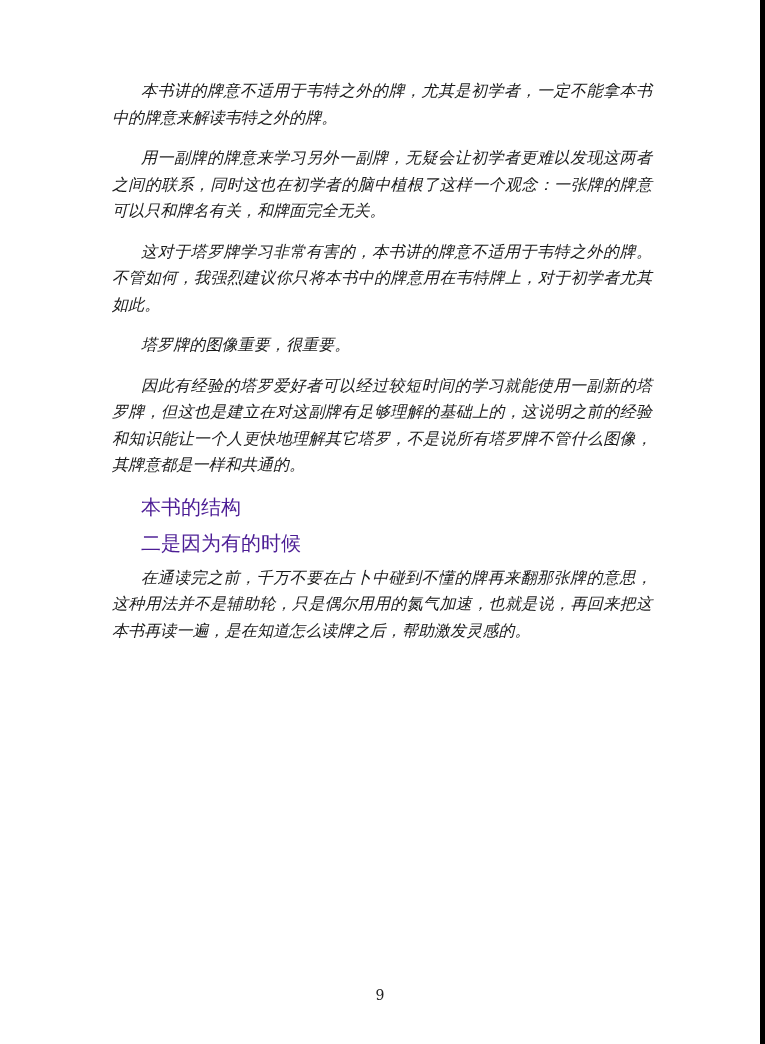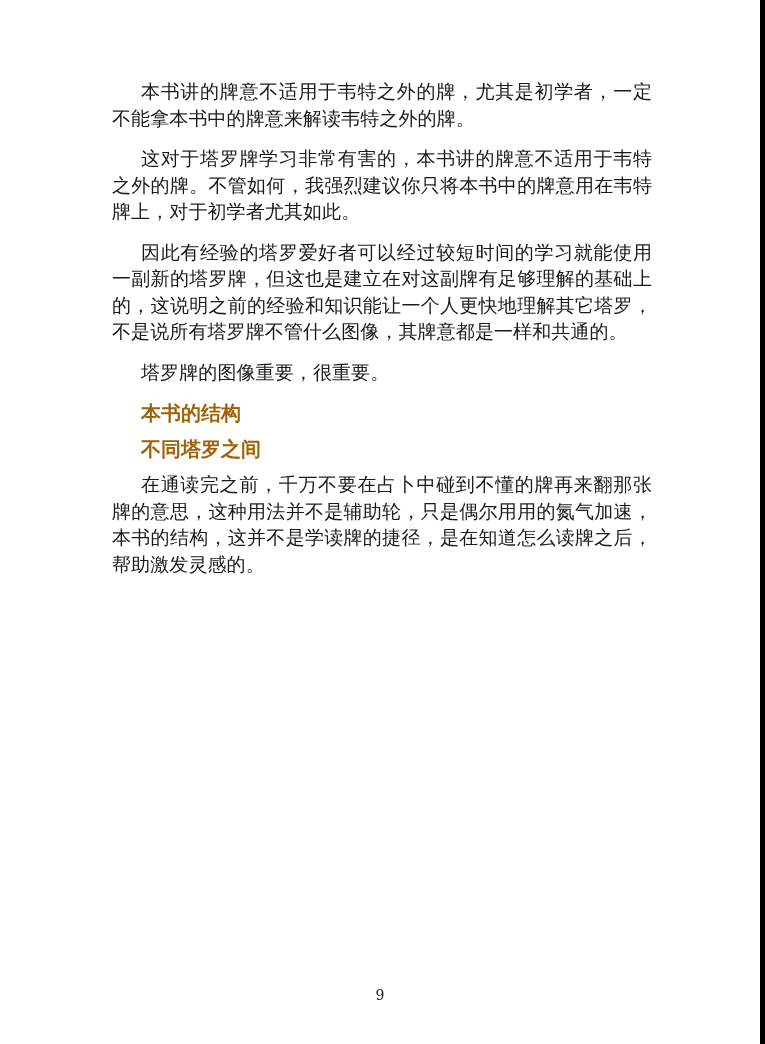--- a/index.html
+++ b/index.html
@@ -10,41 +10,42 @@
     color: #1a1a1a;
   }
   .right-edge {
     position: absolute; top: 0; right: 0; width: 5px; height: 1044px;
     background: #000000;
   }
   .page {
     position: absolute; left: 112px; top: 78px; width: 540px;
   }
   .para {
-    font-size: 19px; line-height: 26.5px; margin: 0 0 14px 0;
-    text-indent: 29px; text-align: justify; letter-spacing: 0.1px;
+    font-size: 16px; line-height: 26.5px; margin: 0 0 14px 0;
+    text-indent: 29px; text-align: justify; letter-spacing: 0.1px; font-style: italic;
   }
   .heading {
-    font-size: 20px; font-weight: bold; margin: 0 0 8px 29px; line-height: 28px;
-    color: #a16207;
+    font-size: 20px; font-weight: normal; margin: 0 0 8px 29px; line-height: 28px;
+    color: #4c1d95;
   }
   .page-number {
     position: absolute; left: 0; width: 760px; top: 987px;
     text-align: center; font-size: 14px; color: #222;
     font-family: "DejaVu Serif", "Liberation Serif", serif;
   }
 </style>
 </head>
 <body>
 
 <div class="page">
   <p class="para">本书讲的牌意不适用于韦特之外的牌，尤其是初学者，一定不能拿本书中的牌意来解读韦特之外的牌。</p>
+  <p class="para">用一副牌的牌意来学习另外一副牌，无疑会让初学者更难以发现这两者之间的联系，同时这也在初学者的脑中植根了这样一个观念：一张牌的牌意可以只和牌名有关，和牌面完全无关。</p>
   <p class="para">这对于塔罗牌学习非常有害的，本书讲的牌意不适用于韦特之外的牌。不管如何，我强烈建议你只将本书中的牌意用在韦特牌上，对于初学者尤其如此。</p>
+  <p class="para">塔罗牌的图像重要，很重要。</p>
   <p class="para">因此有经验的塔罗爱好者可以经过较短时间的学习就能使用一副新的塔罗牌，但这也是建立在对这副牌有足够理解的基础上的，这说明之前的经验和知识能让一个人更快地理解其它塔罗，不是说所有塔罗牌不管什么图像，其牌意都是一样和共通的。</p>
-  <p class="para">塔罗牌的图像重要，很重要。</p>
   <h2 class="heading">本书的结构</h2>
-  <h2 class="heading">不同塔罗之间</h2>
-  <p class="para">在通读完之前，千万不要在占卜中碰到不懂的牌再来翻那张牌的意思，这种用法并不是辅助轮，只是偶尔用用的氮气加速，本书的结构，这并不是学读牌的捷径，是在知道怎么读牌之后，帮助激发灵感的。</p>
+  <h2 class="heading">二是因为有的时候</h2>
+  <p class="para">在通读完之前，千万不要在占卜中碰到不懂的牌再来翻那张牌的意思，这种用法并不是辅助轮，只是偶尔用用的氮气加速，也就是说，再回来把这本书再读一遍，是在知道怎么读牌之后，帮助激发灵感的。</p>
 </div>
 
 <div class="page-number">9</div>
 
 <div class="right-edge"></div>
 
 </body></html>

